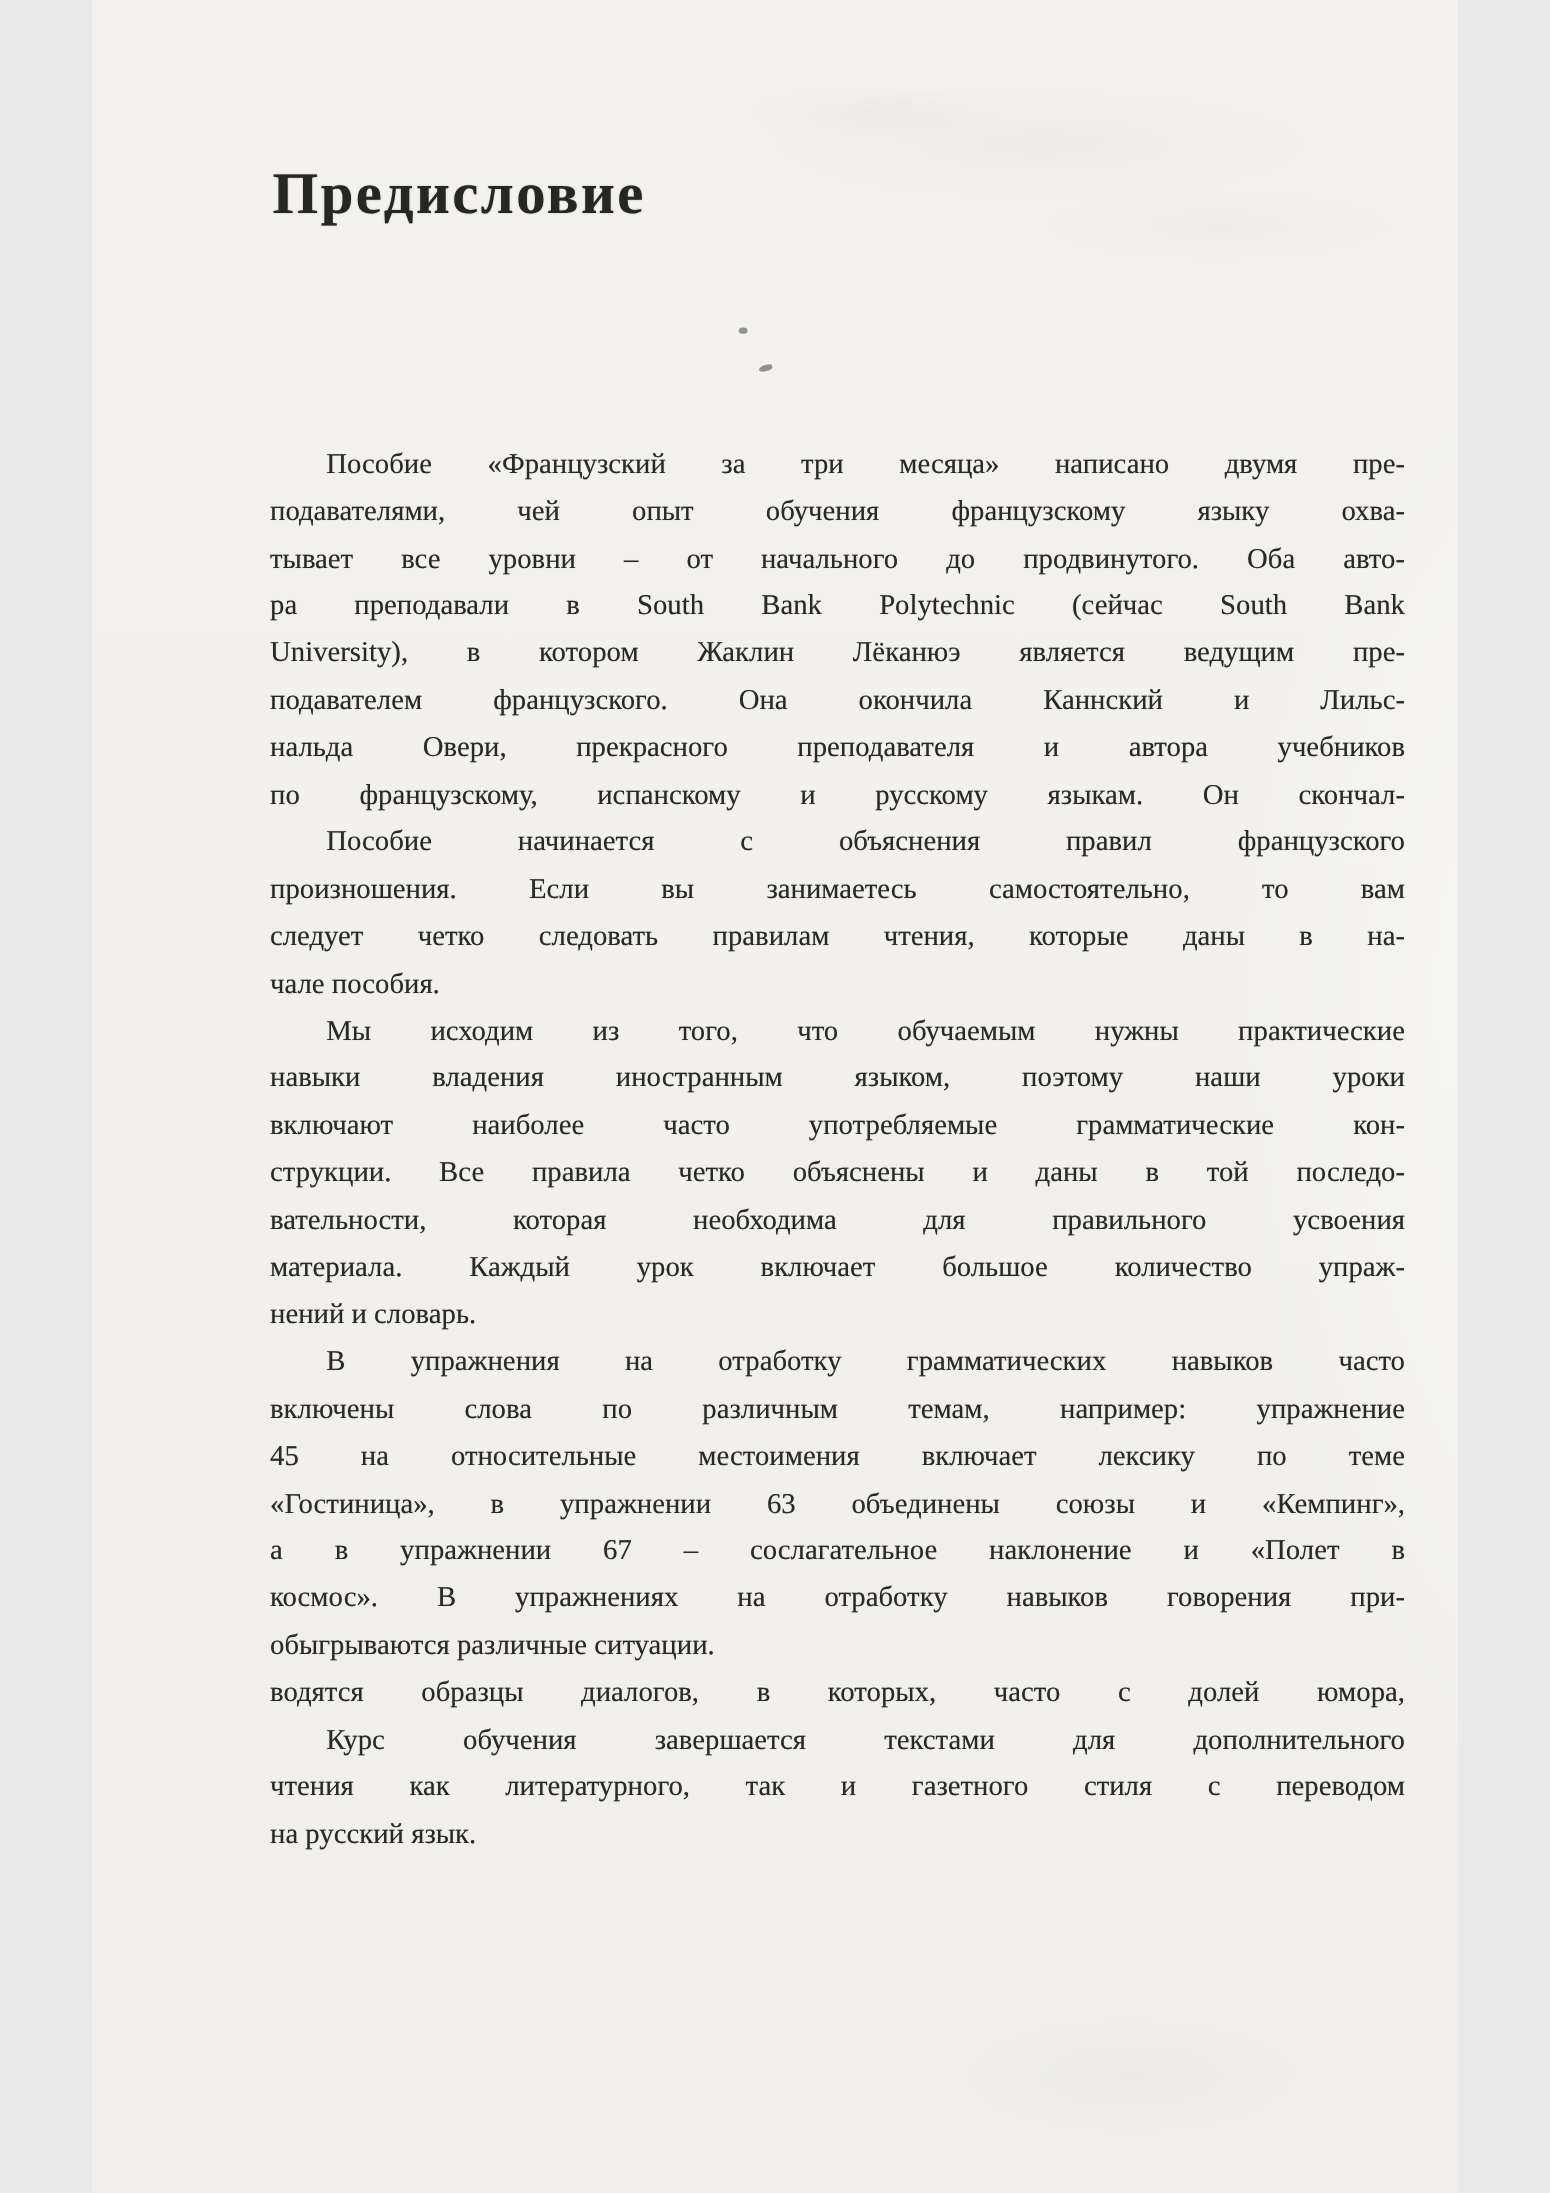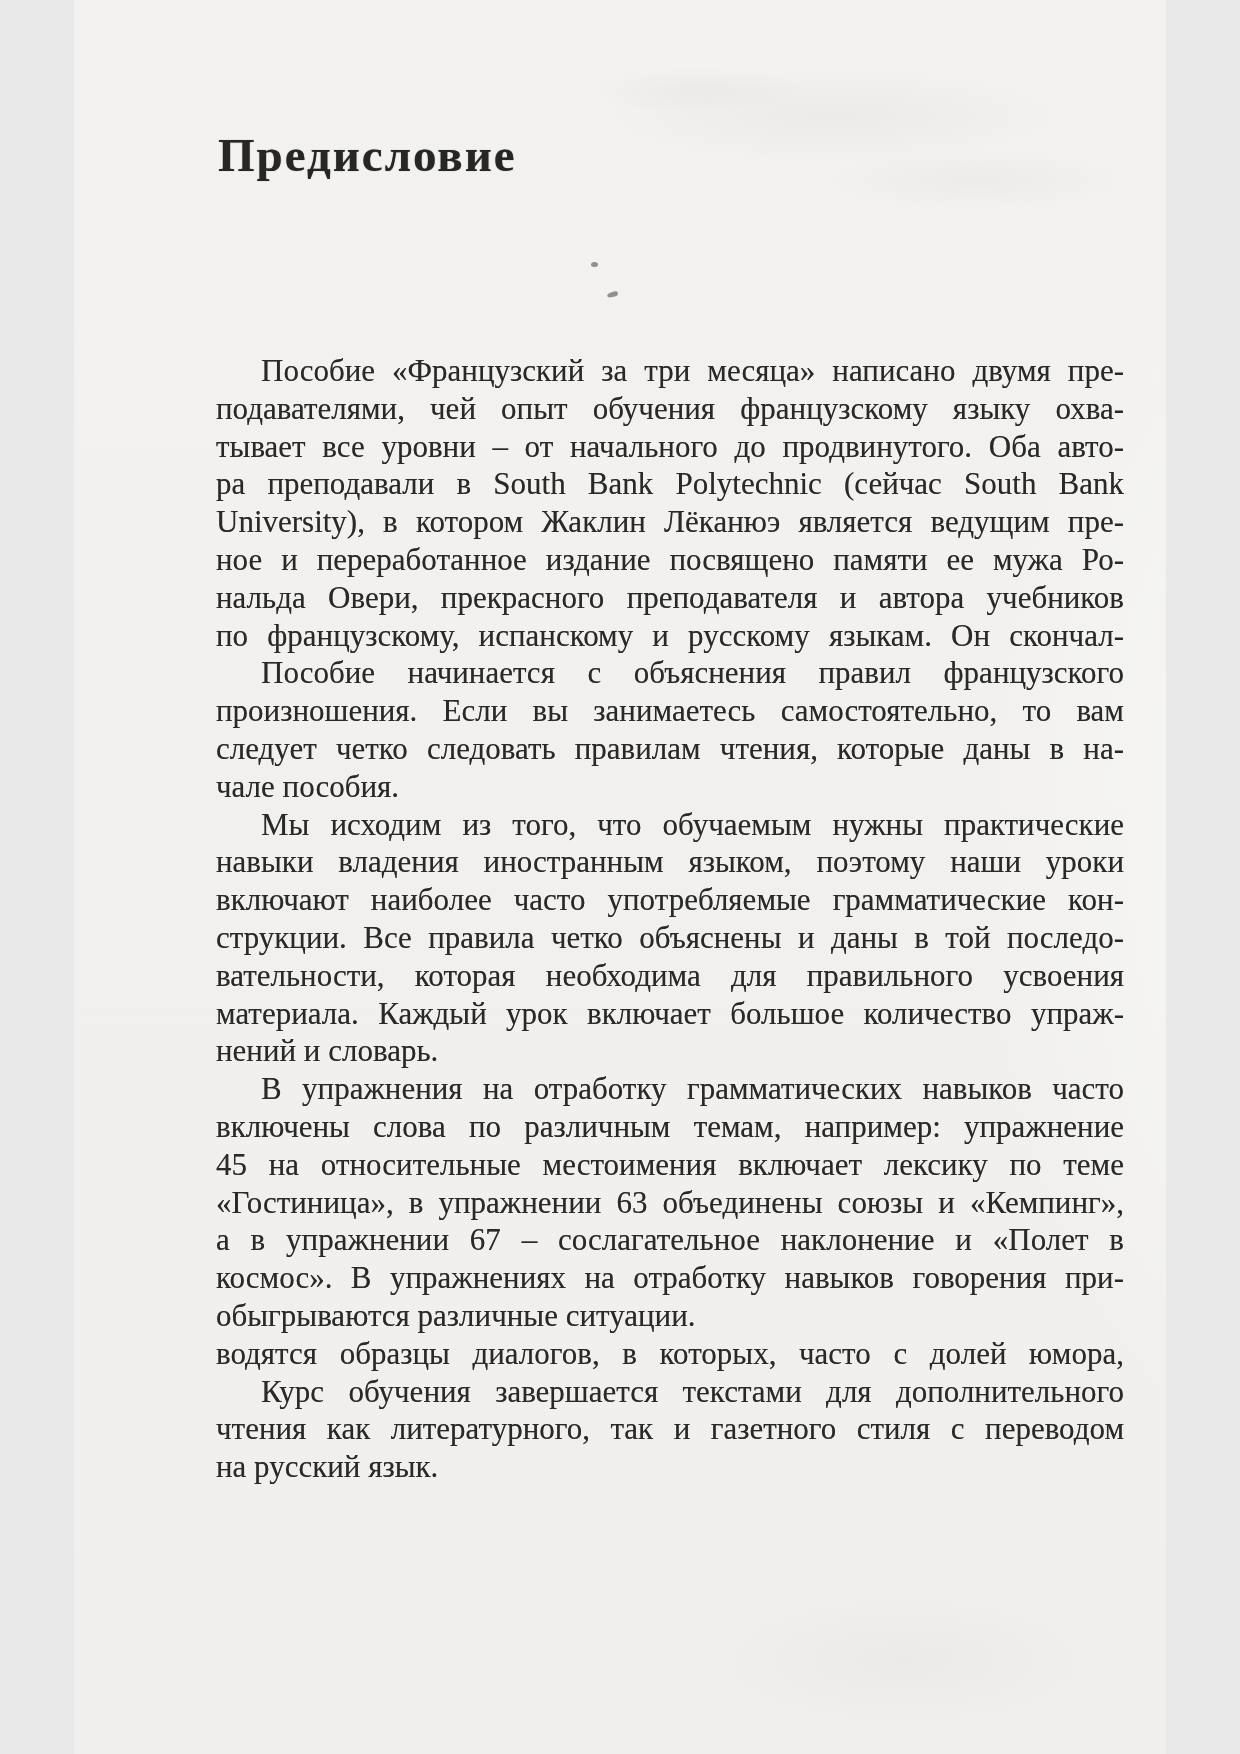--- a/index.html
+++ b/index.html
@@ -33,21 +33,21 @@
     letter-spacing: 2px;
     color: #262624;
     text-shadow: 0 0 1px rgba(38,38,36,0.55);
   }
   .body-text {
     position: absolute;
     left: 142px;
     top: 352px;
     width: 908px;
     font-family: "Liberation Serif", "DejaVu Serif", serif;
-    font-size: 31px;
+    font-size: 23px;
     color: #292926;
     text-shadow: 0 0 0.6px rgba(41,41,38,0.5);
   }
   .para { margin: 0; padding: 0; }
   .line {
     line-height: 37.8px;
     text-align: justify;
     text-align-last: justify;
     white-space: normal;
   }
@@ -81,21 +81,21 @@
   <div class="speck speck-2"></div>
 
   <div class="body-text">
 
     <div class="para">
       <div class="line p-first">Пособие «Французский за три месяца» написано двумя пре-</div>
       <div class="line">подавателями, чей опыт обучения французскому языку охва-</div>
       <div class="line">тывает все уровни – от начального до продвинутого. Оба авто-</div>
       <div class="line">ра преподавали в South Bank Polytechnic (сейчас South Bank</div>
       <div class="line">University), в котором Жаклин Лёканюэ является ведущим пре-</div>
-      <div class="line">ное и переработанное издание посвящено памяти ее мужа Ро-</div>
+      <div class="line">подавателем французского. Она окончила Каннский и Лильс-</div>
       <div class="line">нальда Овери, прекрасного преподавателя и автора учебников</div>
       <div class="line">по французскому, испанскому и русскому языкам. Он скончал-</div>
     </div>
 
     <div class="para">
       <div class="line p-first">Пособие начинается с объяснения правил французского</div>
       <div class="line">произношения. Если вы занимаетесь самостоятельно, то вам</div>
       <div class="line">следует четко следовать правилам чтения, которые даны в на-</div>
       <div class="line p-last">чале пособия.</div>
     </div>

